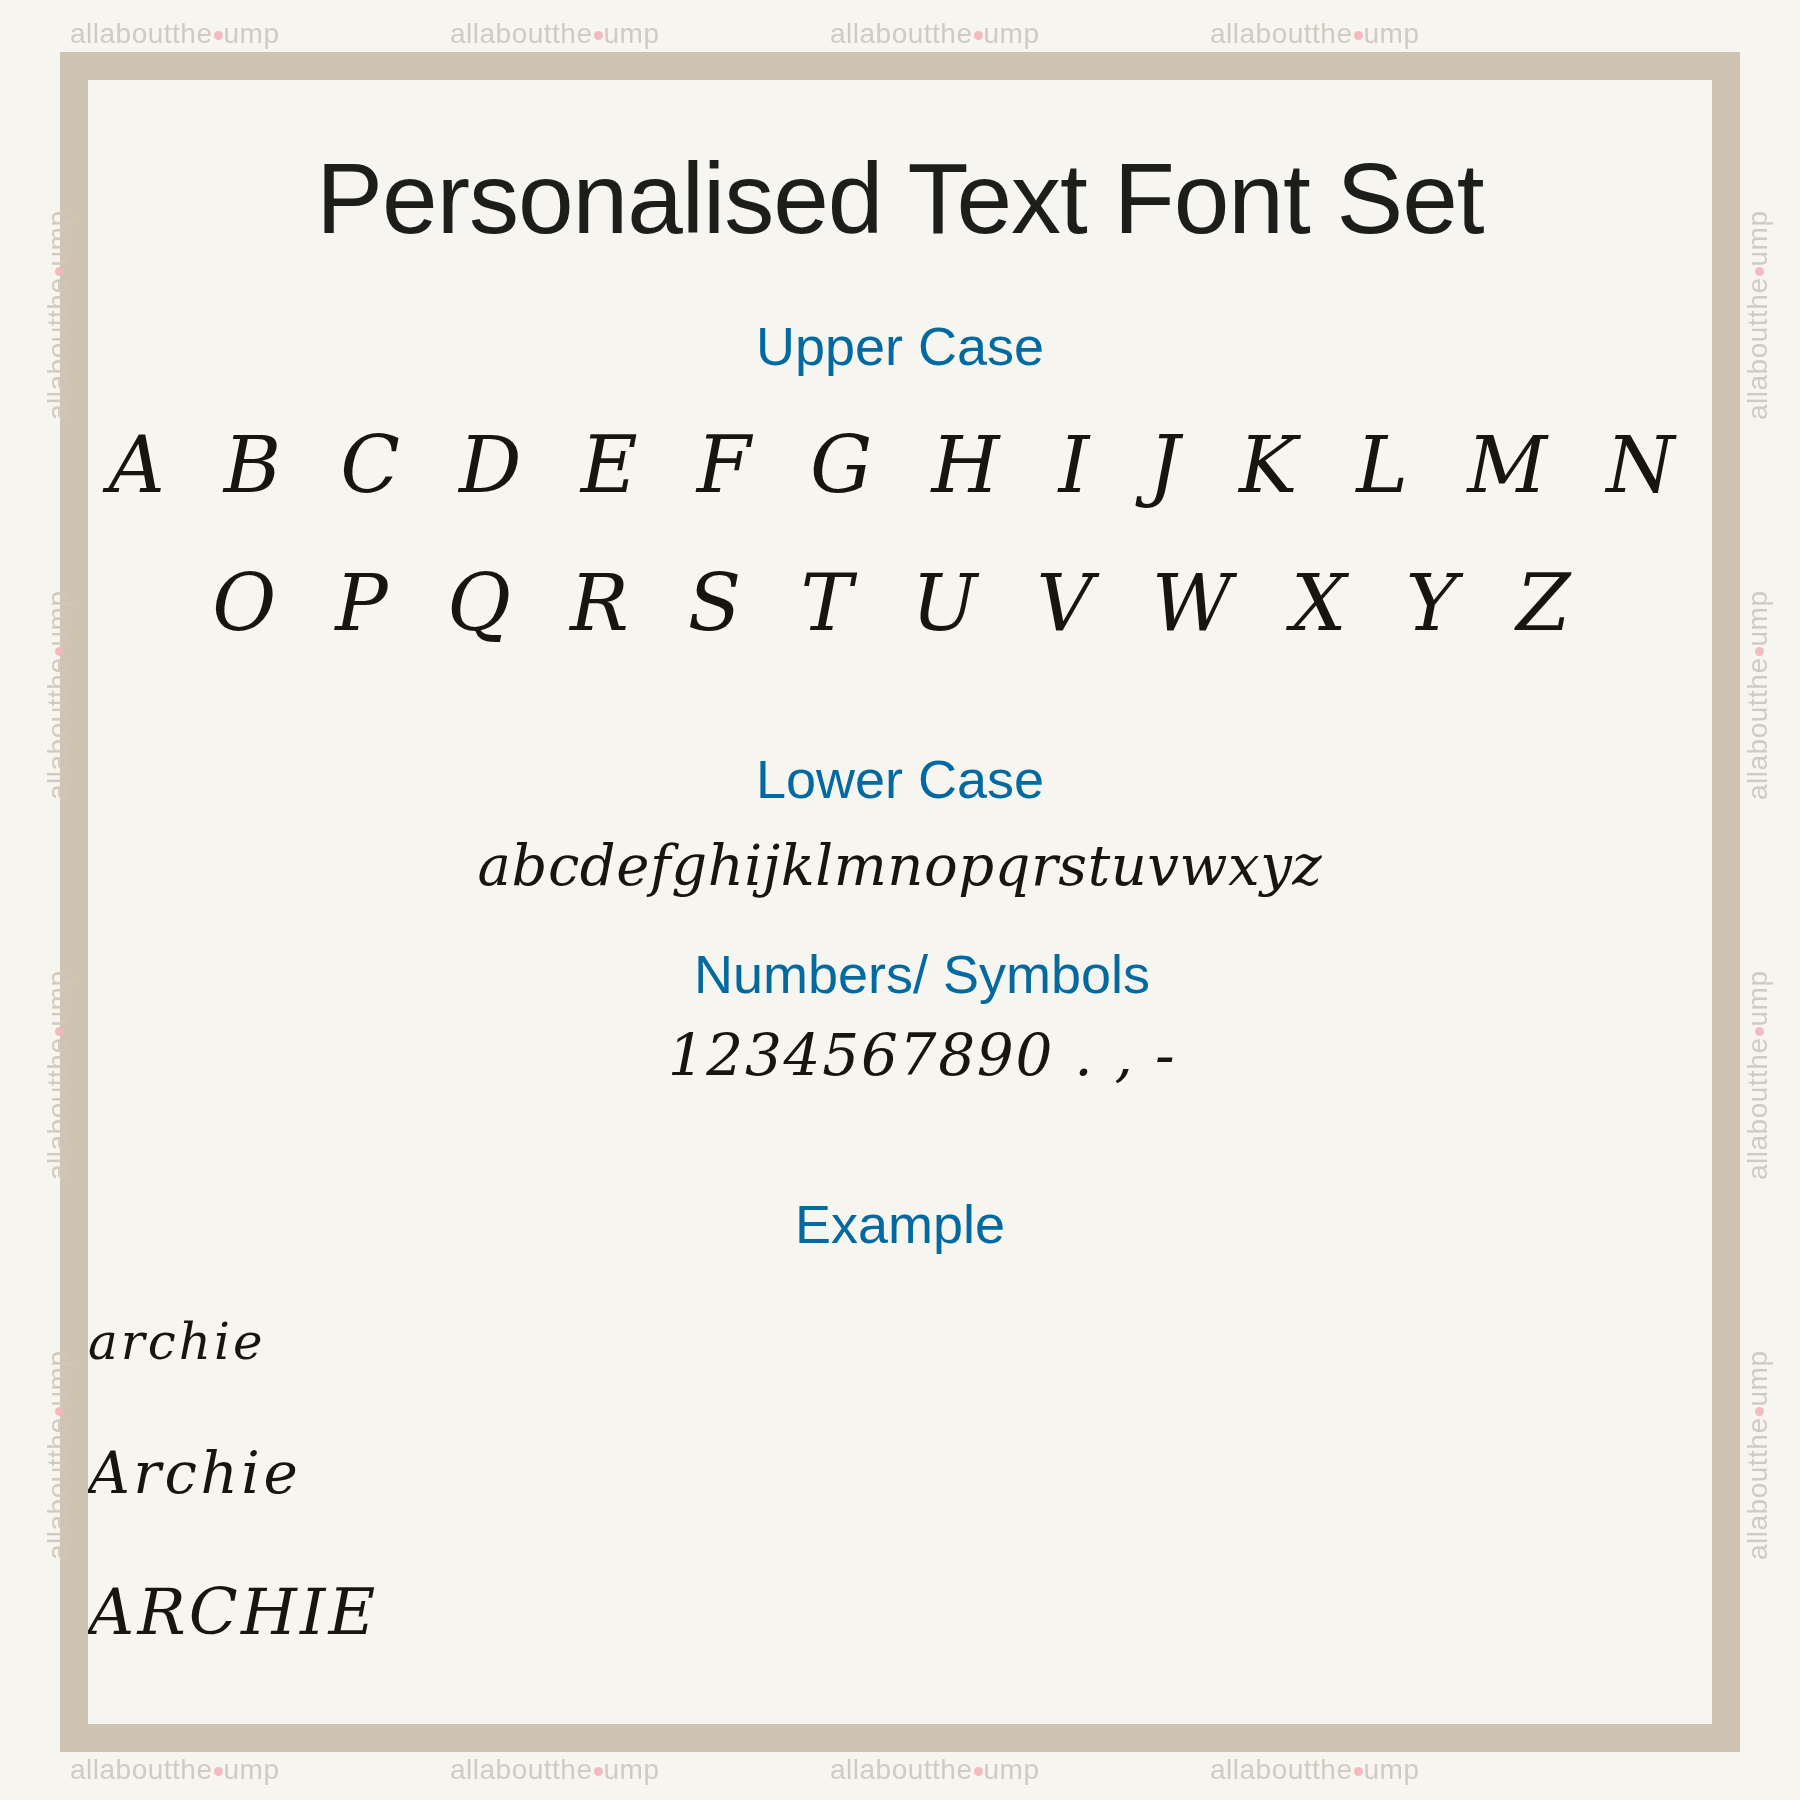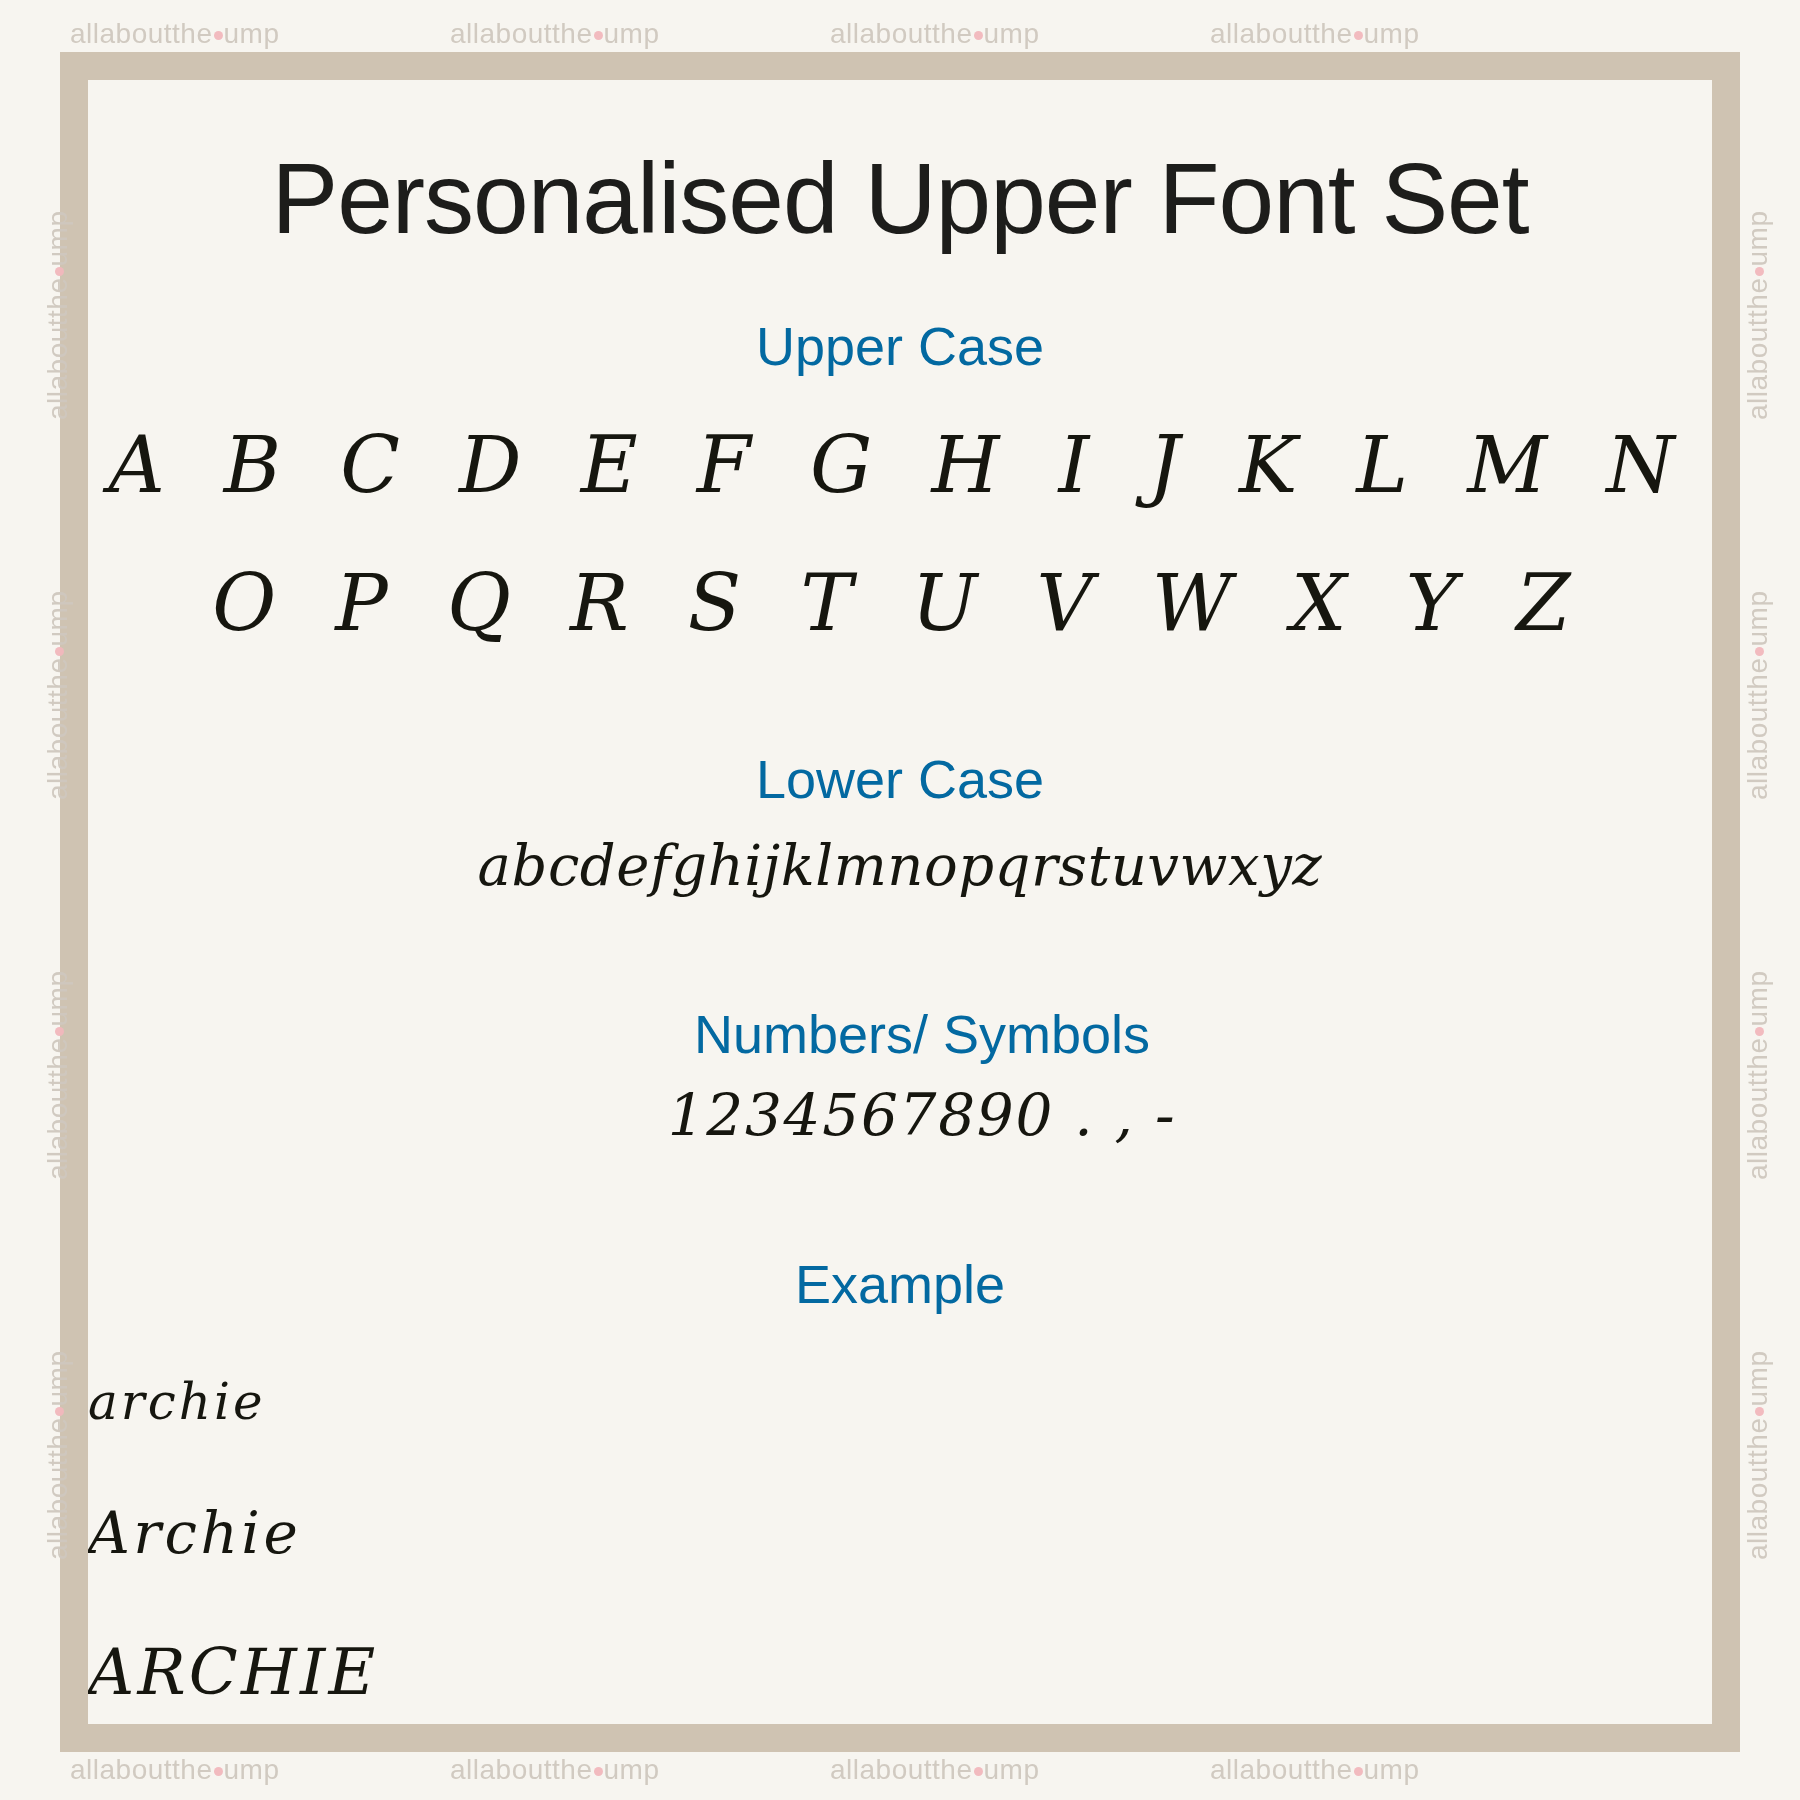--- a/index.html
+++ b/index.html
@@ -150,35 +150,35 @@
     flex-direction: column;
   }
   .ex-lower { font-size: 50px; }
   .ex-title { font-size: 58px; }
   .ex-upper { font-size: 64px; letter-spacing: 0.05em; }
 
   .sp-upper { margin-top: 64px; }
   .sp-upper-rows { margin-top: 8px; }
   .sp-lower { margin-top: 96px; }
   .sp-lower-line { margin-top: 22px; }
-  .sp-numbers { margin-top: 104px; padding-left: 44px; }
+  .sp-numbers { margin-top: 44px; padding-left: 44px; }
   .sp-numbers-line { margin-top: 16px; }
   .sp-example { margin-top: 104px; }
   .sp-example-line { margin-top: 18px; }
 </style>
 </head>
 <body>
 
 <div class="page">
 
   <div class="frame-outer">
     <div class="frame-inner">
       <div class="content">
 
-        <div class="title">Personalised Upper Font Set</div>
+        <div class="title">Personalised Text Font Set</div>
 
         <div class="section sp-upper">
           <div class="section-heading">Upper Case</div>
           <div class="sp-upper-rows">
             <div class="script upper-row">A B C D E F G H I J K L M N</div>
             <div class="script upper-row">O P Q R S T U V W X Y Z</div>
           </div>
         </div>
 
         <div class="section sp-lower">

